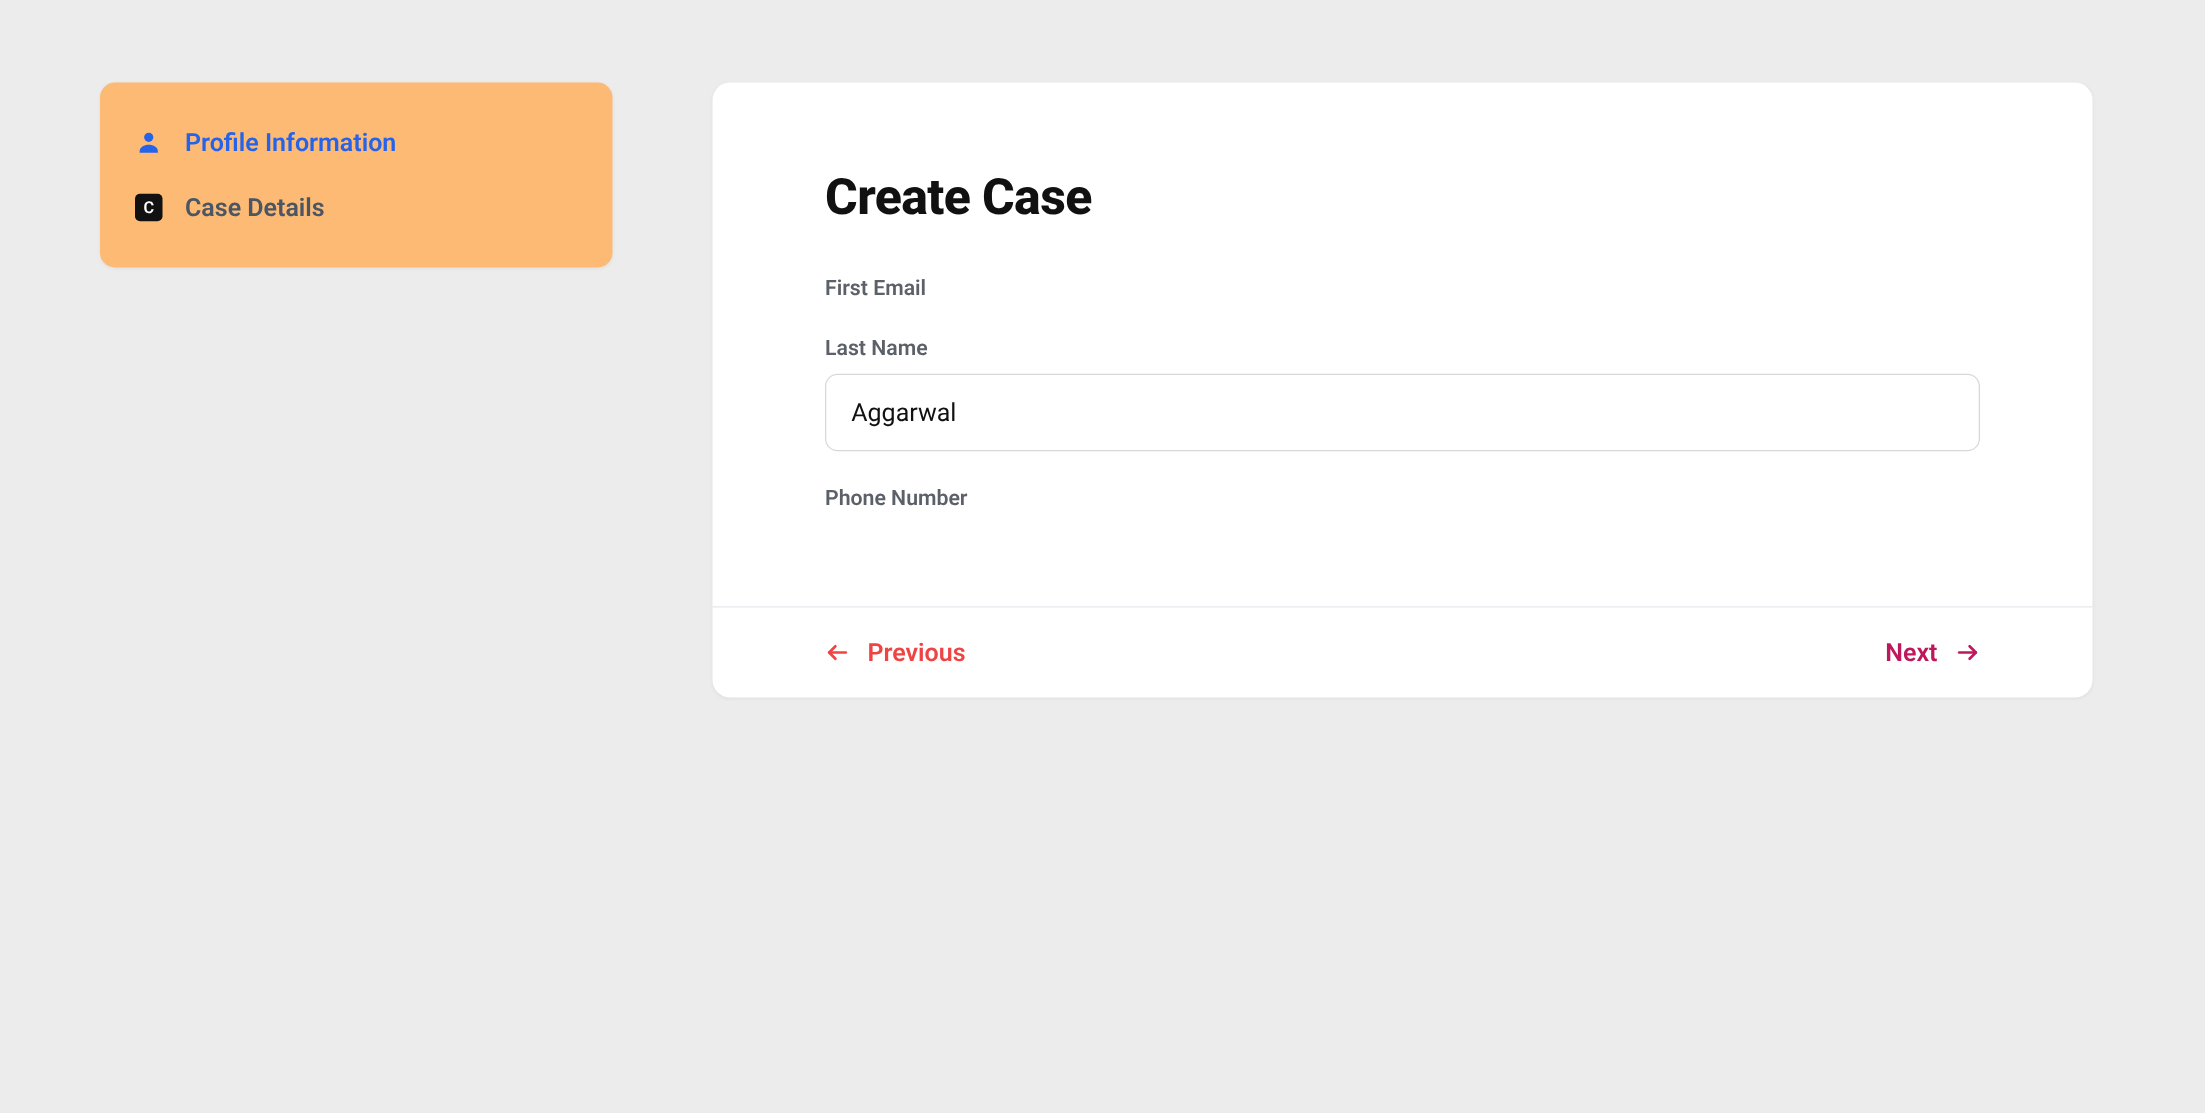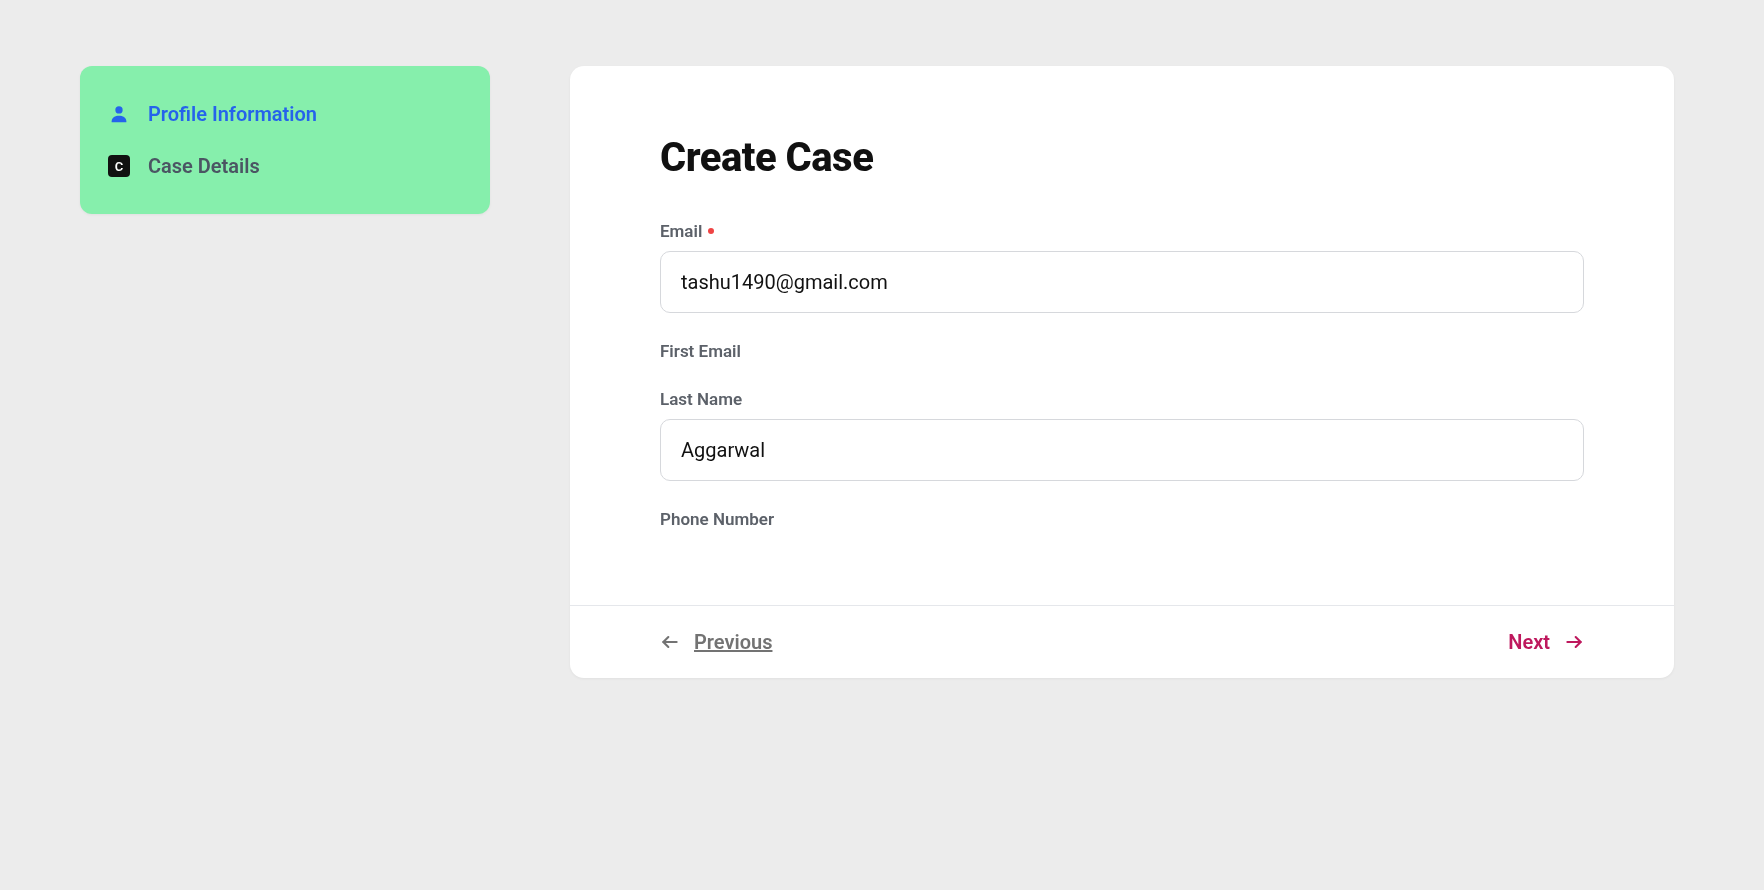--- a/index.html
+++ b/index.html
@@ -14,21 +14,21 @@
       height: 890px;
       overflow: hidden;
     }
     .container {
       display: flex;
       padding: 66px 80px 0 80px;
       gap: 80px;
     }
     .sidebar {
       width: 410px;
-      background: #86efac;
+      background: #fdba74;
       border-radius: 12px;
       padding: 22px 0;
       box-shadow: 0 1px 3px rgba(0,0,0,0.05);
       flex-shrink: 0;
       height: fit-content;
     }
     .sidebar-item {
       display: flex;
       align-items: center;
       gap: 18px;
@@ -124,22 +124,21 @@
       align-items: center;
       gap: 14px;
       font-size: 20px;
       font-weight: 600;
       cursor: pointer;
       background: none;
       border: none;
       font-family: inherit;
     }
     .nav-btn.prev {
-      color: #737373;
-      text-decoration: underline;
+      color: #ef4444;
     }
     .nav-btn.next {
       color: #be185d;
     }
     .arrow-svg {
       width: 20px;
       height: 20px;
     }
   </style>
 </head>
@@ -160,27 +159,20 @@
     <div class="sidebar-item inactive">
       <span class="sidebar-icon dark-square">C</span>
       <span>Case Details</span>
     </div>
   </div>
 
   <div class="main-card">
     <div class="form-body">
       <h1 class="page-title">Create Case</h1>
 
-      <div class="form-field">
-        <div class="field-label-row">
-          <span class="field-label">Email</span>
-          <span class="required-dot"></span>
-        </div>
-        <input type="text" class="field-input" value="tashu1490@gmail.com" style="">
-      </div>
 
       <div class="form-field">
         <div class="field-label-row">
           <span class="field-label">First Email</span>
         </div>
       </div>
 
       <div class="form-field">
         <div class="field-label-row">
           <span class="field-label">Last Name</span>

